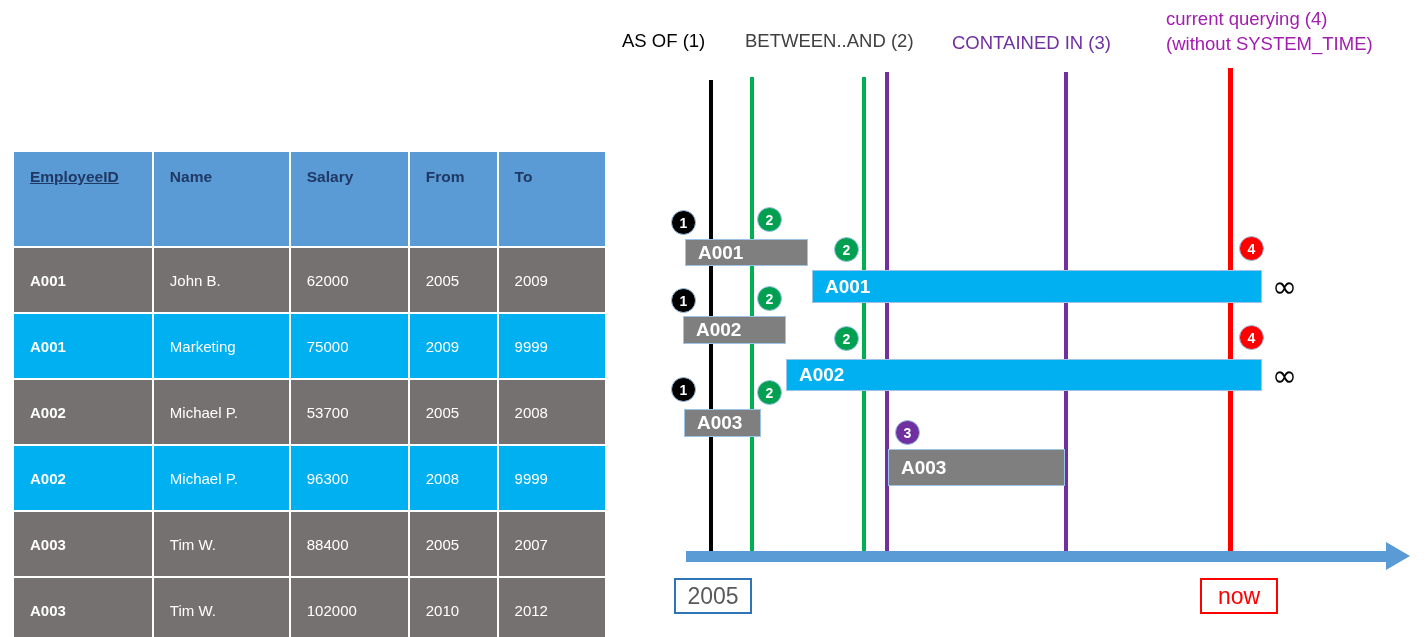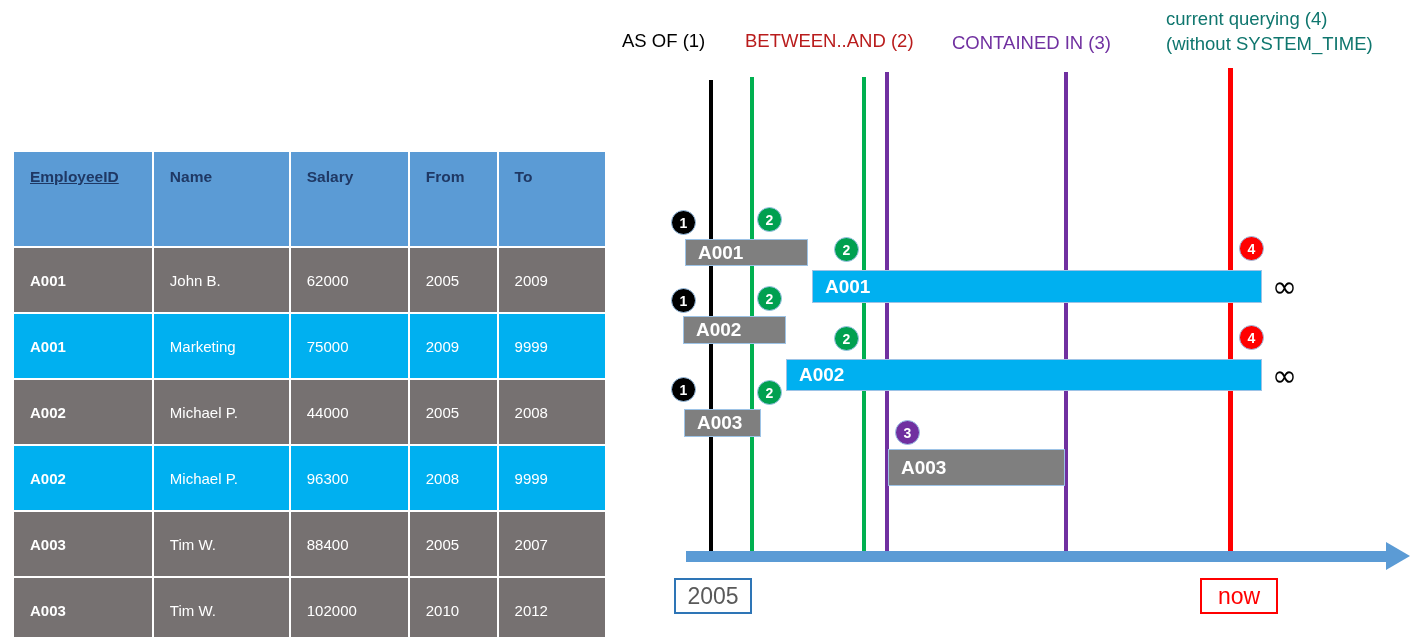--- a/index.html
+++ b/index.html
@@ -23,23 +23,23 @@
     color:#ffffff;font-size:15px;height:32px;padding-left:10px;vertical-align:middle;
     text-align:left;white-space:nowrap;
   }
   .cell.b{font-weight:bold;}
   .c-id{width:124px;} .c-name{width:140px;} .c-sal{width:122px;} .c-from{width:72px;} .c-to{width:118px;margin-top:24px;}
 
   
   .legend{position:absolute;top:0;left:0;width:100%;height:60px;}
   .lg{position:absolute;font-size:18.5px;white-space:nowrap;}
   .lg1{left:622px;top:30px;color:#000000;}
-  .lg2{left:745px;top:30px;color:#b91c1c;}
+  .lg2{left:745px;top:30px;color:#404040;}
   .lg3{left:952px;top:32px;color:#7030A0;}
-  .lg4{left:1166px;top:6px;color:#0f766e;line-height:25px;}
+  .lg4{left:1166px;top:6px;color:#a21caf;line-height:25px;}
 
   .vline{position:absolute;width:4px;}
   .vl-black{background:#000000;}
   .vl-green{background:#00B050;}
   .vl-purple{background:#7030A0;}
   .vl-red{background:#FF0000;width:5px;}
 
   .bar{position:absolute;border:1px solid #9DC3E6;box-sizing:border-box;
        display:flex;align-items:center;}
   .bar span{color:#ffffff;font-weight:bold;font-size:19px;padding-left:12px;}
@@ -95,21 +95,21 @@
       <tr class="row-cyan">
         <td class="cell b">A001</td>
         <td class="cell">Marketing</td>
         <td class="cell">75000</td>
         <td class="cell">2009</td>
         <td class="cell">9999</td>
       </tr>
       <tr class="row-grey">
         <td class="cell b">A002</td>
         <td class="cell">Michael P.</td>
-        <td class="cell">44000</td>
+        <td class="cell">53700</td>
         <td class="cell">2005</td>
         <td class="cell">2008</td>
       </tr>
       <tr class="row-cyan">
         <td class="cell b">A002</td>
         <td class="cell">Michael P.</td>
         <td class="cell">96300</td>
         <td class="cell">2008</td>
         <td class="cell">9999</td>
       </tr>

